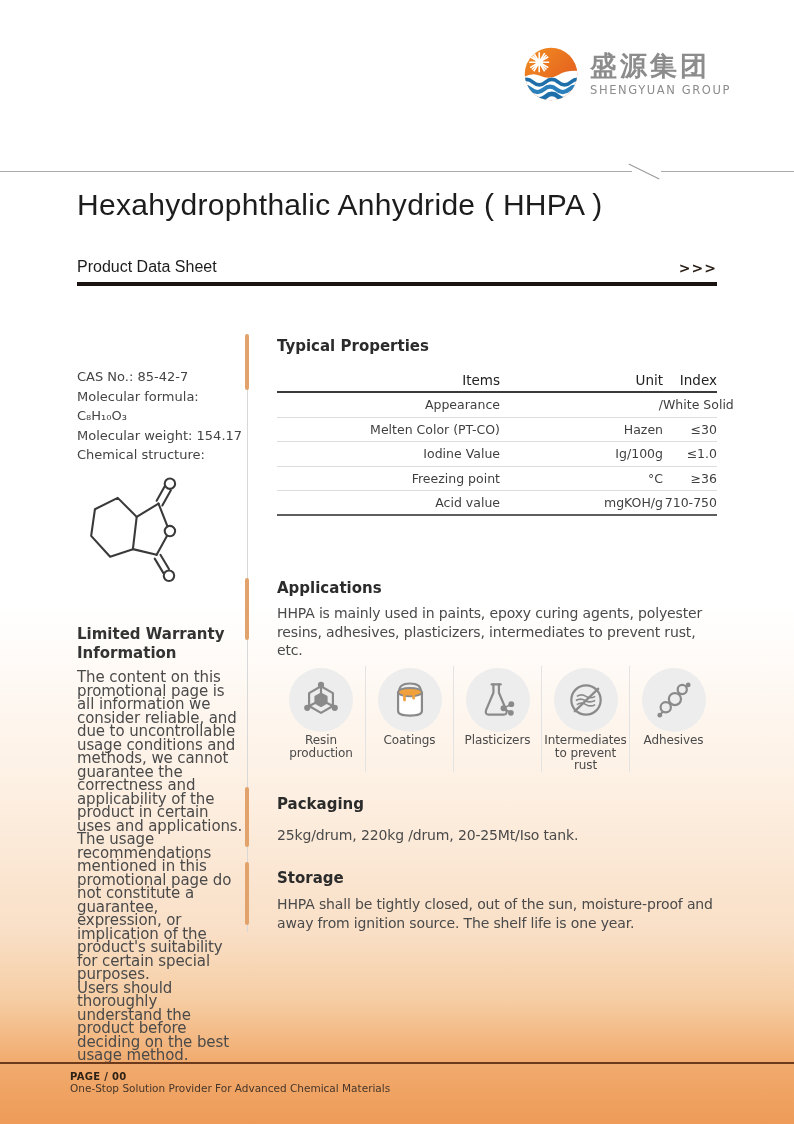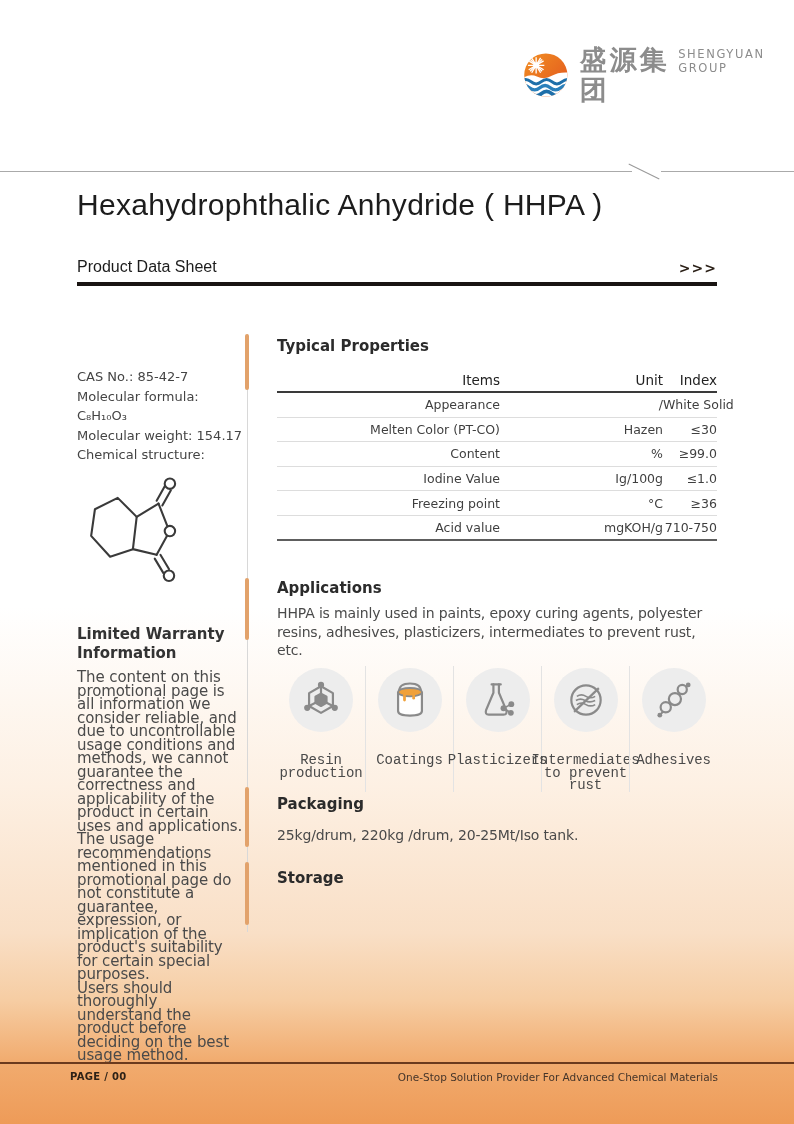--- a/index.html
+++ b/index.html
@@ -4,21 +4,21 @@
 <style>
   * { margin:0; padding:0; box-sizing:border-box; }
   html,body { background:#fff; }
   .page {
     position:relative; width:794px; height:1124px; overflow:hidden;
     font-family:"DejaVu Sans","Liberation Sans",sans-serif; color:#2b2b2b;
     background:linear-gradient(180deg,#ffffff 0%,#ffffff 54%,#fdf0e3 70%,#f9dfc6 83%,#f6cda3 89%,#f1ab6e 94.5%,#ee9b58 100%);
   }
   
   .logo { position:absolute; left:522px; top:45px; display:flex; align-items:center; gap:10px; }
-  .logo-text { display:flex; align-items:flex-start; }
+  .logo-text { display:flex; flex-direction:column; align-items:flex-start; }
   .logo-cn { font-size:27px; font-weight:bold; color:#8c8c8c; letter-spacing:3px; line-height:30px; }
   .logo-en { font-size:11.5px; color:#8c8c8c; letter-spacing:1.6px; margin-top:2px; }
   
   .topline-l { position:absolute; left:0; top:171px; width:632px; height:1px; background:#aaa; }
   .topline-r { position:absolute; left:661px; top:171px; width:133px; height:1px; background:#aaa; }
   .topline-slash { position:absolute; left:627px; top:171px; width:34px; height:1px; background:#999; transform:rotate(26deg); }
   
   .title { position:absolute; left:77px; top:188px; font-family:"Liberation Sans",sans-serif;
            font-size:30px; font-weight:400; color:#1c1c1c; letter-spacing:0.3px; }
   .subtitle-row { position:absolute; left:77px; top:258px; width:640px; display:flex; justify-content:space-between; align-items:flex-end; }
@@ -43,24 +43,24 @@
   .props-table { position:absolute; left:277px; top:368px; width:440px; font-size:12.5px; color:#3f3f3f; }
   .t-row { display:grid; grid-template-columns:223px 163px 54px; align-items:center; height:24.6px; border-bottom:1px solid #ddd; white-space:nowrap;text-align:right; }
   .t-row.t-head { height:25px; font-size:13.5px; color:#222; border-bottom:2px solid #3a3a3a; }
   .t-row.t-last { border-bottom:2px solid #5e5e5e; }
   .body-text { position:absolute; left:277px; width:441px; font-size:14px; line-height:18.5px; color:#4a4a4a; letter-spacing:-0.15px; }
   
   .apps-row { position:absolute; left:277px; top:666px; width:440px; display:flex; }
   .app-cell { width:88px; display:flex; flex-direction:column; align-items:center; padding-top:2px; }
   .app-cell + .app-cell { border-left:1px solid #e3e3e3; }
   .app-circle { width:64px; height:64px; border-radius:50%; background:#ededed; display:flex; align-items:center; justify-content:center; }
-  .app-label { margin-top:22px; font-size:14px; line-height:12.5px; color:#4a4a4a; text-align:center; letter-spacing:-0.1px;font-family:Liberation Mono, monospace; }
+  .app-label { margin-top:2px; font-size:12px; line-height:12.5px; color:#4a4a4a; text-align:center; letter-spacing:-0.1px; }
   
   .footer-rule { position:absolute; left:0; top:1062px; width:794px; height:2px; background:#6b3a1d; }
-  .footer-row { position:absolute; left:70px; top:1071px; width:648px; display:flex; justify-content:space-between; }
+  .footer-row { position:absolute; left:70px; top:1071px; width:648px; display:flex; justify-content:space-between;flex-direction:column; }
   .footer-page { font-size:10px; font-weight:bold; color:#2e2217; letter-spacing:0.3px; }
   .footer-tag { font-size:10.5px; color:#45352a; }
 </style>
 </head>
 <body>
 
 <div class="page">
 
   <div class="logo">
     <svg width="58" height="58" viewBox="0 0 64 64">
@@ -155,25 +155,20 @@
       <span>Appearance</span>
       <span>/</span>
       <span>White Solid</span>
     </div>
     <div class="t-row">
       <span>Melten Color (PT-CO)</span>
       <span>Hazen</span>
       <span>≤30</span>
     </div>
     <div class="t-row">
-      <span>Content</span>
-      <span>%</span>
-      <span>≥99.0</span>
-    </div>
-    <div class="t-row">
       <span>Iodine Value</span>
       <span>Ig/100g</span>
       <span>≤1.0</span>
     </div>
     <div class="t-row">
       <span>Freezing point</span>
       <span>°C</span>
       <span>≥36</span>
     </div>
     <div class="t-row t-last">
@@ -264,20 +259,21 @@
         </svg>
       </div>
       <div class="app-label">Adhesives</div>
     </div>
   </div>
 
   <h2 class="sec-head" style="top:795px">Packaging</h2>
   <p class="body-text" style="top:826px">25kg/drum, 220kg /drum, 20-25Mt/Iso tank.</p>
 
   <h2 class="sec-head" style="top:869px">Storage</h2>
+  <p class="body-text" style="top:895px">HHPA shall be tightly closed, out of the sun, moisture-proof and away from ignition source. The shelf life is one year.</p>
 
   <div class="footer-rule"></div>
   <div class="footer-row">
     <span class="footer-page">PAGE / 00</span>
     <span class="footer-tag">One-Stop Solution Provider For Advanced Chemical Materials</span>
   </div>
 
 </div>
 
 </body></html>

